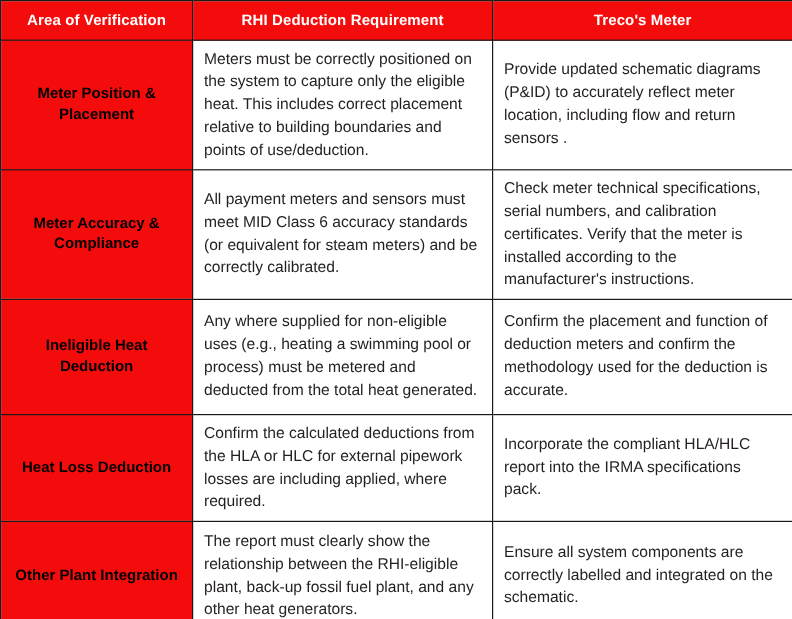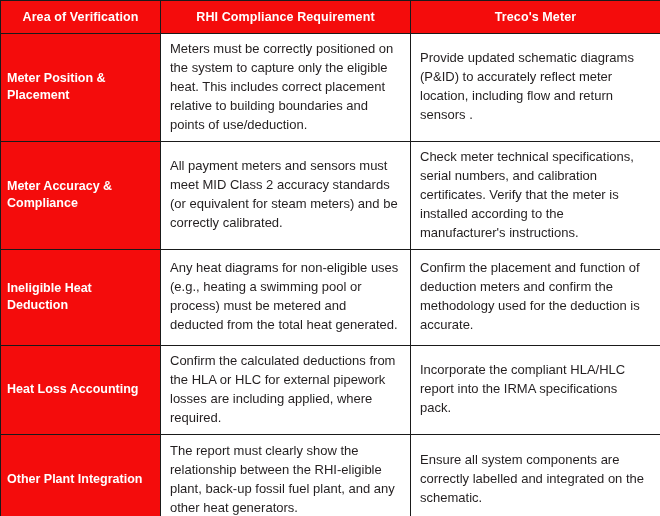--- a/index.html
+++ b/index.html
@@ -55,23 +55,23 @@
     box-sizing: border-box;
     vertical-align: middle;
     font-size: 13px;
     color: #231f20;
     line-height: 1.46;
     padding: 6px 9px 6px 9px;
   }
 
   tbody td.area-cell {
     background: #f40c0c;
-    color: #ffffff;
+    color: #000000;
     font-weight: bold;
-    text-align: left;
+    text-align: center;
     font-size: 12.5px;
     line-height: 1.4;
     padding: 4px 6px;
     vertical-align: middle;
   }
 
   tbody td.req-cell,
   tbody td.role-cell {
     background: #ffffff;
     text-align: left;
@@ -90,42 +90,42 @@
 <div class="table-wrap">
   <table class="compliance-table">
     <colgroup>
       <col class="c1">
       <col class="c2">
       <col class="c3">
     </colgroup>
     <thead>
       <tr>
         <th class="head-area">Area of Verification</th>
-        <th class="head-req">RHI Compliance Requirement</th>
+        <th class="head-req">RHI Deduction Requirement</th>
         <th class="head-role">Treco's Meter</th>
       </tr>
     </thead>
     <tbody>
       <tr class="row-0">
         <td class="area-cell">Meter Position &amp; Placement</td>
         <td class="req-cell"> Meters must be correctly positioned on the system to capture only the eligible heat. This includes correct placement relative to building boundaries and points of use/deduction.</td>
         <td class="role-cell">Provide updated schematic diagrams (P&amp;ID) to accurately reflect meter location, including flow and return sensors .</td>
       </tr>
       <tr class="row-1">
         <td class="area-cell">Meter Accuracy &amp; Compliance</td>
-        <td class="req-cell">All payment meters and sensors must meet MID Class 2 accuracy standards (or equivalent for steam meters) and be correctly calibrated.</td>
+        <td class="req-cell">All payment meters and sensors must meet MID Class 6 accuracy standards (or equivalent for steam meters) and be correctly calibrated.</td>
         <td class="role-cell"> Check meter technical specifications, serial numbers, and calibration certificates. Verify that the meter is installed according to the manufacturer's instructions.</td>
       </tr>
       <tr class="row-2">
         <td class="area-cell">Ineligible Heat Deduction</td>
-        <td class="req-cell">Any heat diagrams for non-eligible uses (e.g., heating a swimming pool or process) must be metered and deducted from the total heat generated.</td>
+        <td class="req-cell">Any where supplied for non-eligible uses (e.g., heating a swimming pool or process) must be metered and deducted from the total heat generated.</td>
         <td class="role-cell">Confirm the placement and function of deduction meters and confirm the methodology used for the deduction is accurate.</td>
       </tr>
       <tr class="row-3">
-        <td class="area-cell">Heat Loss Accounting</td>
+        <td class="area-cell">Heat Loss Deduction</td>
         <td class="req-cell">Confirm the calculated deductions from the HLA or HLC for external pipework losses are including applied, where required.</td>
         <td class="role-cell">Incorporate the compliant HLA/HLC report into the IRMA specifications pack.</td>
       </tr>
       <tr class="row-4">
         <td class="area-cell">Other Plant Integration</td>
         <td class="req-cell">The report must clearly show the relationship between the RHI-eligible plant, back-up fossil fuel plant, and any other heat generators.</td>
         <td class="role-cell">Ensure all system components are correctly labelled and integrated on the schematic.</td>
       </tr>
     </tbody>
   </table>

